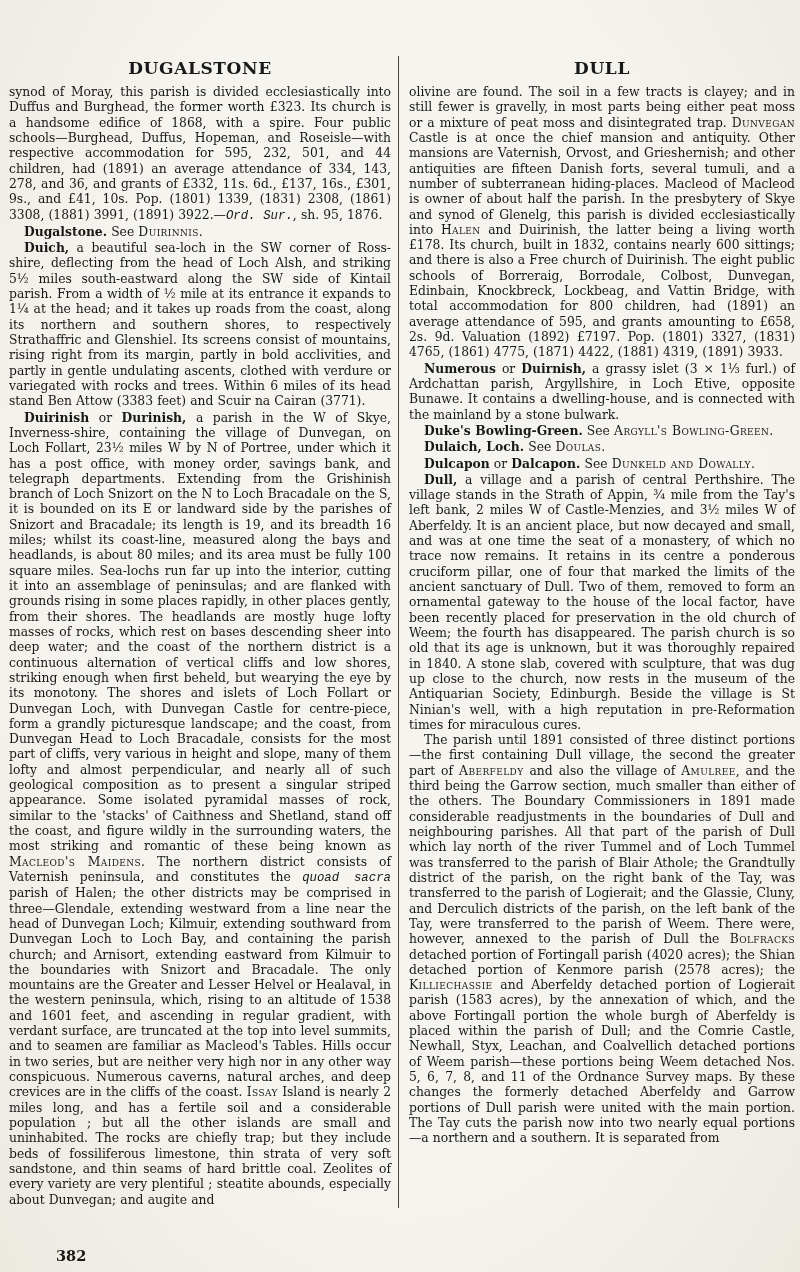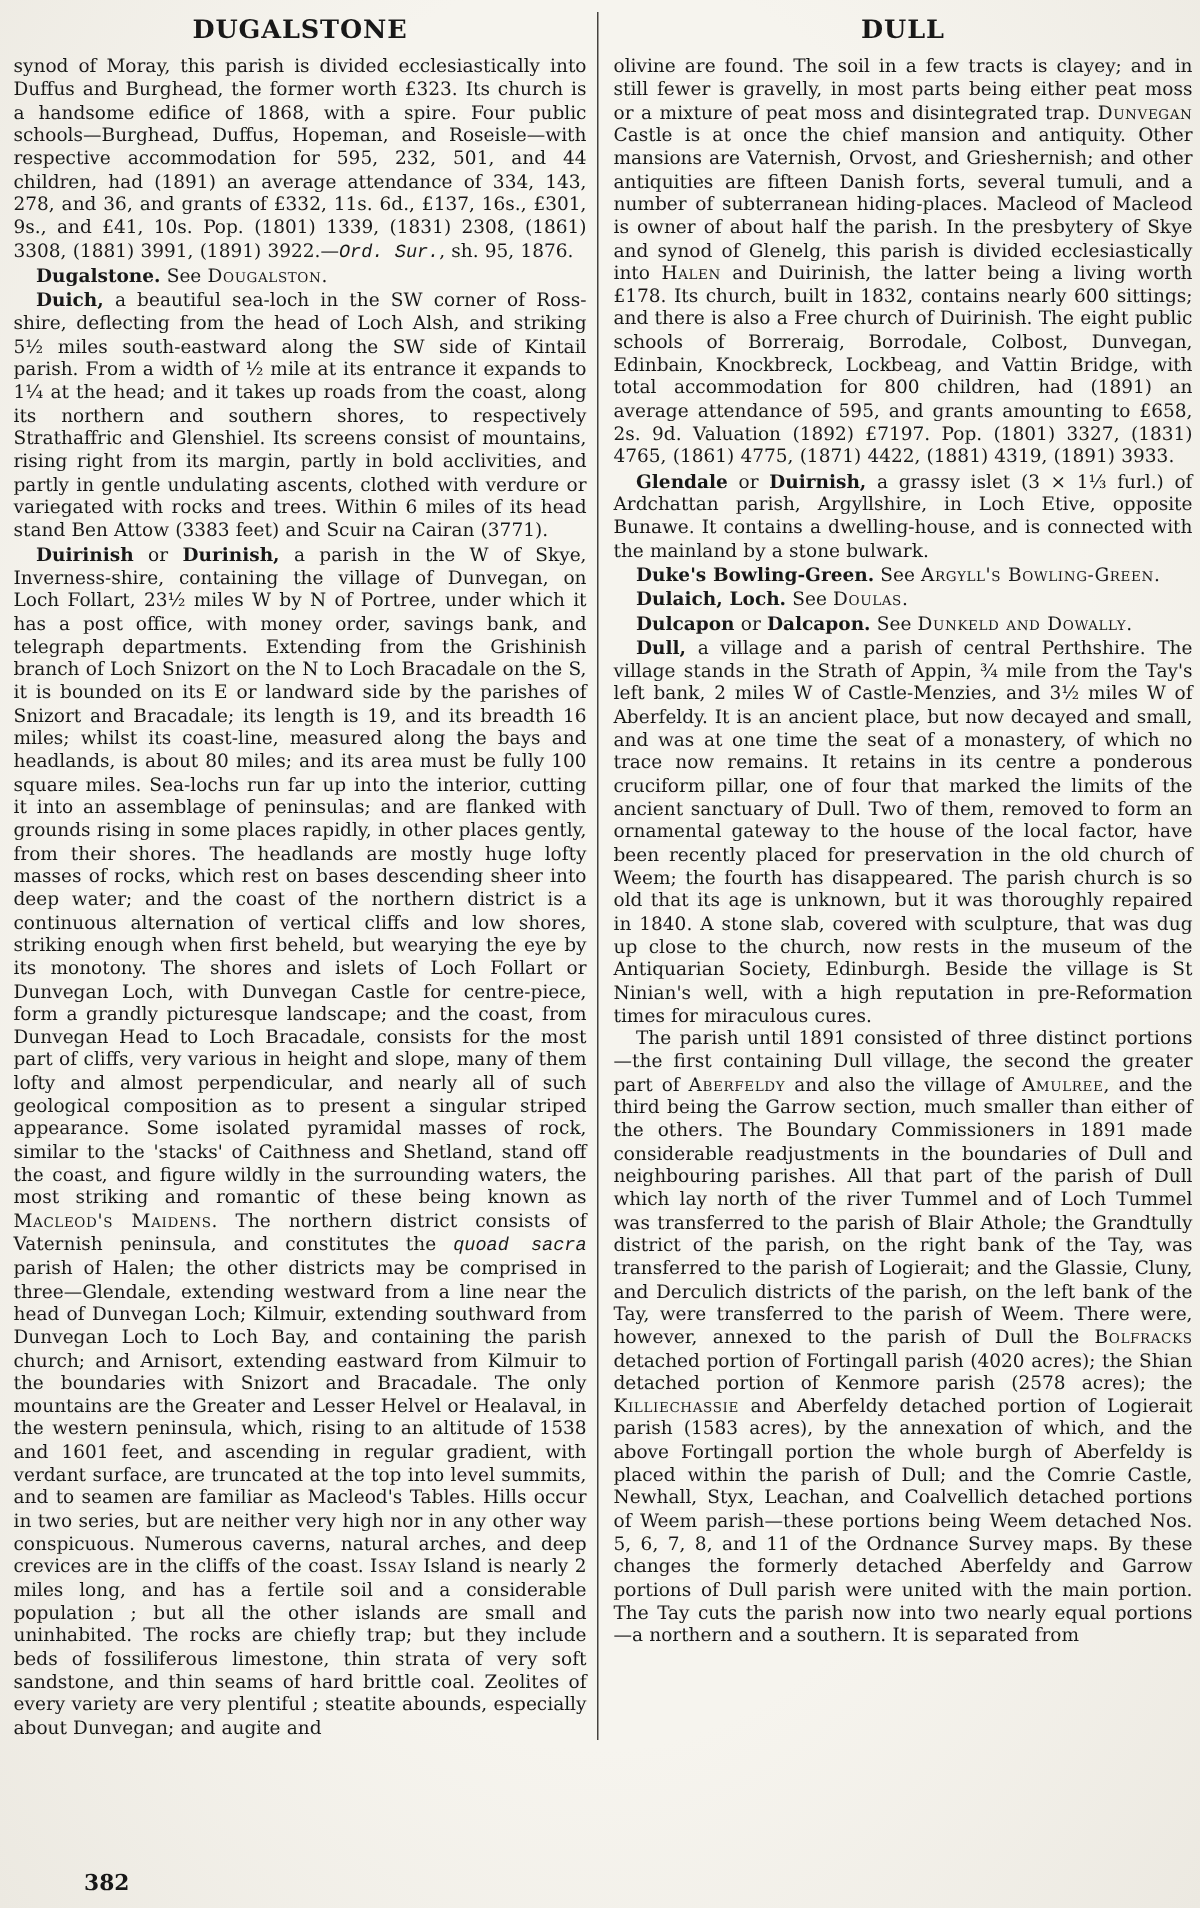--- a/index.html
+++ b/index.html
@@ -3,21 +3,21 @@
 <meta charset="utf-8">
 <style>
   html,body { margin:0; padding:0; background:#d8d5cf; }
   .page {
     width:800px; height:1272px; position:relative; overflow:hidden;
     background:#f3f1ea;
     background-image: radial-gradient(ellipse at 50% 45%, #f6f4ee 60%, #ece9e1 100%);
     color:#181818;
     font-family:"DejaVu Serif", "Liberation Serif", serif;
   }
-  .cols { display:flex; padding:8px 5px 0 9px; }
+  .cols { display:flex; padding:8px 5px 0 9px;margin-top:48px; }
   .col { box-sizing:border-box; }
   .col-left  { width:389px; padding-right:7px; }
   .col-right { width:397px; border-left:1px solid #46433e; padding-left:10px; }
   .runhead {
     text-align:center; font-weight:bold; font-size:17px;
     letter-spacing:0.6px; margin:2px 0 7px 0;
   }
   .para {
     margin:0; text-align:justify; font-size:12.35px; line-height:15.32px;
     word-spacing:0.2px;
@@ -32,30 +32,30 @@
 </style>
 </head>
 <body>
 
 <div class="page">
   <div class="cols">
     <div class="col col-left">
       <div class="runhead">DUGALSTONE</div>
       <div class="colbody">
           <p class="para"><span>synod of Moray, this parish is divided ecclesiastically into Duffus and Burghead, the former worth £323.  Its church is a handsome edifice of 1868, with a spire. Four public schools—Burghead, Duffus, Hopeman, and Roseisle—with respective accommodation for 595, 232, 501, and 44 children, had (1891) an average attendance of 334, 143, 278, and 36, and grants of £332, 11s. 6d., £137, 16s., £301, 9s., and £41, 10s.  Pop. (1801) 1339, (1831) 2308, (1861) 3308, (1881) 3991, (1891) 3922.—</span><span class="i">Ord. Sur.</span><span>, sh. 95, 1876.</span></p>
-          <p class="para ind"><span class="b">Dugalstone.</span><span>  See </span><span class="sc">Dougalston</span><span>.</span></p>
+          <p class="para ind"><span class="b">Dugalstone.</span><span>  See </span><span class="sc">Duirinnis</span><span>.</span></p>
           <p class="para ind"><span class="b">Duich,</span><span> a beautiful sea-loch in the SW corner of Ross-shire, deflecting from the head of Loch Alsh, and striking 5½ miles south-eastward along the SW side of Kintail parish.  From a width of ½ mile at its entrance it expands to 1¼ at the head; and it takes up roads from the coast, along its northern and southern shores, to respectively Strathaffric and Glenshiel.  Its screens consist of mountains, rising right from its margin, partly in bold acclivities, and partly in gentle undulating ascents, clothed with verdure or variegated with rocks and trees.  Within 6 miles of its head stand Ben Attow (3383 feet) and Scuir na Cairan (3771).</span></p>
           <p class="para ind"><span class="b">Duirinish</span><span> or </span><span class="b">Durinish,</span><span> a parish in the W of Skye, Inverness-shire, containing the village of Dunvegan, on Loch Follart, 23½ miles W by N of Portree, under which it has a post office, with money order, savings bank, and telegraph departments.  Extending from the Grishinish branch of Loch Snizort on the N to Loch Bracadale on the S, it is bounded on its E or landward side by the parishes of Snizort and Bracadale; its length is 19, and its breadth 16 miles; whilst its coast-line, measured along the bays and headlands, is about 80 miles; and its area must be fully 100 square miles. Sea-lochs run far up into the interior, cutting it into an assemblage of peninsulas; and are flanked with grounds rising in some places rapidly, in other places gently, from their shores.  The headlands are mostly huge lofty masses of rocks, which rest on bases descending sheer into deep water; and the coast of the northern district is a continuous alternation of vertical cliffs and low shores, striking enough when first beheld, but wearying the eye by its monotony.  The shores and islets of Loch Follart or Dunvegan Loch, with Dunvegan Castle for centre-piece, form a grandly picturesque landscape; and the coast, from Dunvegan Head to Loch Bracadale, consists for the most part of cliffs, very various in height and slope, many of them lofty and almost perpendicular, and nearly all of such geological composition as to present a singular striped appearance.  Some isolated pyramidal masses of rock, similar to the 'stacks' of Caithness and Shetland, stand off the coast, and figure wildly in the surrounding waters, the most striking and romantic of these being known as </span><span class="sc">Macleod's Maidens</span><span>.  The northern district consists of Vaternish peninsula, and constitutes the </span><span class="i">quoad sacra</span><span> parish of Halen; the other districts may be comprised in three—Glendale, extending westward from a line near the head of Dunvegan Loch; Kilmuir, extending southward from Dunvegan Loch to Loch Bay, and containing the parish church; and Arnisort, extending eastward from Kilmuir to the boundaries with Snizort and Bracadale.  The only mountains are the Greater and Lesser Helvel or Healaval, in the western peninsula, which, rising to an altitude of 1538 and 1601 feet, and ascending in regular gradient, with verdant surface, are truncated at the top into level summits, and to seamen are familiar as Macleod's Tables.  Hills occur in two series, but are neither very high nor in any other way conspicuous. Numerous caverns, natural arches, and deep crevices are in the cliffs of the coast.  </span><span class="sc">Issay</span><span> Island is nearly 2 miles long, and has a fertile soil and a considerable population ; but all the other islands are small and uninhabited.  The rocks are chiefly trap; but they include beds of fossiliferous limestone, thin strata of very soft sandstone, and thin seams of hard brittle coal. Zeolites of every variety are very plentiful ; steatite abounds, especially about Dunvegan; and augite and</span></p>
         </div>
     </div>
     <div class="col col-right">
       <div class="runhead">DULL</div>
       <div class="colbody">
           <p class="para"><span>olivine are found.  The soil in a few tracts is clayey; and in still fewer is gravelly, in most parts being either peat moss or a mixture of peat moss and disintegrated trap.  </span><span class="sc">Dunvegan</span><span> Castle is at once the chief mansion and antiquity.  Other mansions are Vaternish, Orvost, and Grieshernish; and other antiquities are fifteen Danish forts, several tumuli, and a number of subterranean hiding-places.  Macleod of Macleod is owner of about half the parish.  In the presbytery of Skye and synod of Glenelg, this parish is divided ecclesiastically into </span><span class="sc">Halen</span><span> and Duirinish, the latter being a living worth £178.  Its church, built in 1832, contains nearly 600 sittings; and there is also a Free church of Duirinish. The eight public schools of Borreraig, Borrodale, Colbost, Dunvegan, Edinbain, Knockbreck, Lockbeag, and Vattin Bridge, with total accommodation for 800 children, had (1891) an average attendance of 595, and grants amounting to £658, 2s. 9d.  Valuation (1892) £7197.  Pop. (1801) 3327, (1831) 4765, (1861) 4775, (1871) 4422, (1881) 4319, (1891) 3933.</span></p>
-          <p class="para ind"><span class="b">Glendale</span><span> or </span><span class="b">Duirnish,</span><span> a grassy islet (3 × 1⅓ furl.) of Ardchattan parish, Argyllshire, in Loch Etive, opposite Bunawe.  It contains a dwelling-house, and is connected with the mainland by a stone bulwark.</span></p>
+          <p class="para ind"><span class="b">Numerous</span><span> or </span><span class="b">Duirnish,</span><span> a grassy islet (3 × 1⅓ furl.) of Ardchattan parish, Argyllshire, in Loch Etive, opposite Bunawe.  It contains a dwelling-house, and is connected with the mainland by a stone bulwark.</span></p>
           <p class="para ind"><span class="b">Duke's Bowling-Green.</span><span>  See </span><span class="sc">Argyll's Bowling-Green</span><span>.</span></p>
           <p class="para ind"><span class="b">Dulaich, Loch.</span><span>  See </span><span class="sc">Doulas</span><span>.</span></p>
           <p class="para ind"><span class="b">Dulcapon</span><span> or </span><span class="b">Dalcapon.</span><span>  See </span><span class="sc">Dunkeld and Dowally</span><span>.</span></p>
           <p class="para ind"><span class="b">Dull,</span><span> a village and a parish of central Perthshire. The village stands in the Strath of Appin, ¾ mile from the Tay's left bank, 2 miles W of Castle-Menzies, and 3½ miles W of Aberfeldy.  It is an ancient place, but now decayed and small, and was at one time the seat of a monastery, of which no trace now remains.  It retains in its centre a ponderous cruciform pillar, one of four that marked the limits of the ancient sanctuary of Dull. Two of them, removed to form an ornamental gateway to the house of the local factor, have been recently placed for preservation in the old church of Weem; the fourth has disappeared.  The parish church is so old that its age is unknown, but it was thoroughly repaired in 1840. A stone slab, covered with sculpture, that was dug up close to the church, now rests in the museum of the Antiquarian Society, Edinburgh.  Beside the village is St Ninian's well, with a high reputation in pre-Reformation times for miraculous cures.</span></p>
           <p class="para ind"><span>The parish until 1891 consisted of three distinct portions—the first containing Dull village, the second the greater part of </span><span class="sc">Aberfeldy</span><span> and also the village of </span><span class="sc">Amulree</span><span>, and the third being the Garrow section, much smaller than either of the others.  The Boundary Commissioners in 1891 made considerable readjustments in the boundaries of Dull and neighbouring parishes. All that part of the parish of Dull which lay north of the river Tummel and of Loch Tummel was transferred to the parish of Blair Athole; the Grandtully district of the parish, on the right bank of the Tay, was transferred to the parish of Logierait; and the Glassie, Cluny, and Derculich districts of the parish, on the left bank of the Tay, were transferred to the parish of Weem.  There were, however, annexed to the parish of Dull the </span><span class="sc">Bolfracks</span><span> detached portion of Fortingall parish (4020 acres); the Shian detached portion of Kenmore parish (2578 acres); the </span><span class="sc">Killiechassie</span><span> and Aberfeldy detached portion of Logierait parish (1583 acres), by the annexation of which, and the above Fortingall portion the whole burgh of Aberfeldy is placed within the parish of Dull; and the Comrie Castle, Newhall, Styx, Leachan, and Coalvellich detached portions of Weem parish—these portions being Weem detached Nos. 5, 6, 7, 8, and 11 of the Ordnance Survey maps.  By these changes the formerly detached Aberfeldy and Garrow portions of Dull parish were united with the main portion.  The Tay cuts the parish now into two nearly equal portions —a northern and a southern.  It is separated from</span></p>
         </div>
     </div>
   </div>
   <div class="pagenum">382</div>
 </div>

